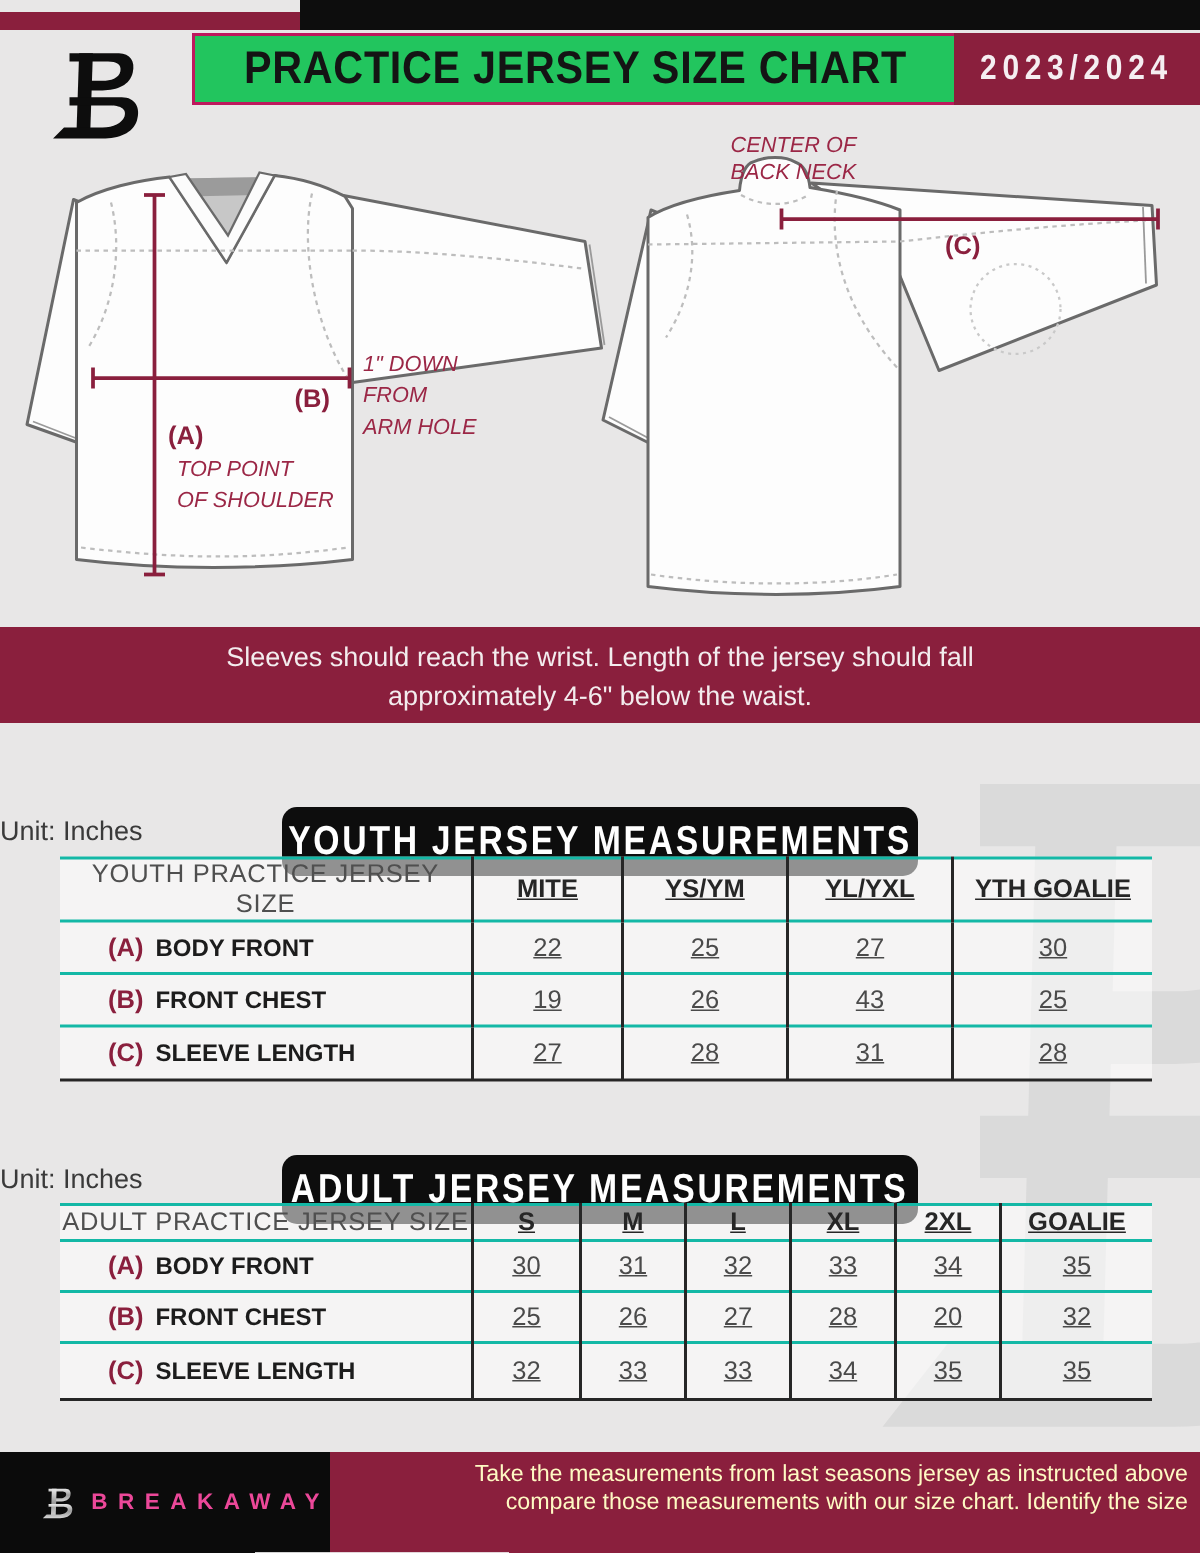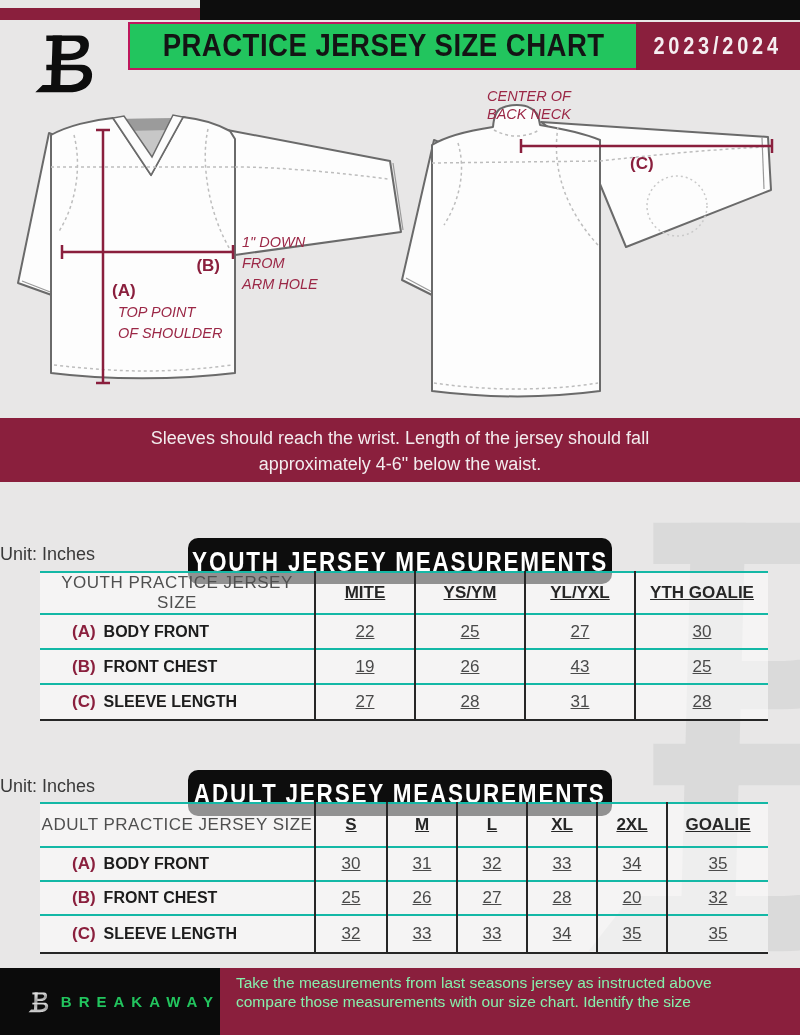--- a/index.html
+++ b/index.html
@@ -49,23 +49,23 @@
   .size-table td{padding:0;vertical-align:middle;}
   .size-table td.val{border-left:2px solid #262626;text-align:center;font-size:17px;color:#4a4a4a;text-decoration:underline;}
   .size-table tr.hdr td.val{font-weight:700;color:#262626;}
   .size-table tr.hdr td.lab{text-align:center;font-size:17px;color:#4f4f4f;letter-spacing:.5px;}
   .size-table td.lab.rowlab{padding-left:32px;font-size:16px;color:#1c1c1c;font-weight:600;}
   .tag{color:#8a1f3d;font-weight:800;font-size:17px;margin-right:8px;}
 
   
   .footer-black{left:0;top:968px;width:220px;height:67px;background:#0b0b0b;
                 display:flex;align-items:center;padding-left:26px;box-sizing:border-box;}
-  .footer-black .brand{color:#22c55e;font-size:15px;font-weight:700;letter-spacing:7px;margin-left:12px;}
-  .footer-maroon{left:220px;top:968px;width:580px;height:67px;background:#8a1f3d;color:#86efac;
-                 font-size:15.5px;line-height:18.5px;padding:6px 8px 0 16px;box-sizing:border-box;}
+  .footer-black .brand{color:#ec4899;font-size:15px;font-weight:700;letter-spacing:7px;margin-left:12px;}
+  .footer-maroon{left:220px;top:968px;width:580px;height:67px;background:#8a1f3d;color:#fef9c3;
+                 font-size:15.5px;line-height:18.5px;padding:6px 8px 0 16px;box-sizing:border-box;text-align:right;}
 </style>
 </head>
 <body>
 
 <div class="page">
 
   <svg class="abs watermark" viewBox="0 0 72 68" preserveAspectRatio="none">
     <g fill="#d0d0d0">
       <path d="M20,4 L56,4 C64,4 68,10 66,18 C64,27 55,31 44,31 L30,31 L30,24 L44,24 C50,24 56,22 57,17 C58,12 54,10 48,10 L20,10 Z"></path>
       <path d="M27,4 L37,4 L35,64 L25,64 Z"></path>
@@ -217,21 +217,21 @@
     <colgroup>
         <col style="width:275px">
         <col style="width:72px">
         <col style="width:70px">
         <col style="width:70px">
         <col style="width:70px">
         <col style="width:70px">
         <col style="width:101px">
       </colgroup>
     <tbody>
-        <tr class="hdr" style="height:44px">
+        <tr class="hdr" style="height:24px">
       <td class="lab">ADULT PRACTICE JERSEY SIZE</td>
       <td class="val">S</td>
       <td class="val">M</td>
       <td class="val">L</td>
       <td class="val">XL</td>
       <td class="val">2XL</td>
       <td class="val">GOALIE</td>
     </tr>
     <tr style="height:34px">
       <td class="lab rowlab"><span class="tag">(A)</span><span>BODY FRONT</span></td>

